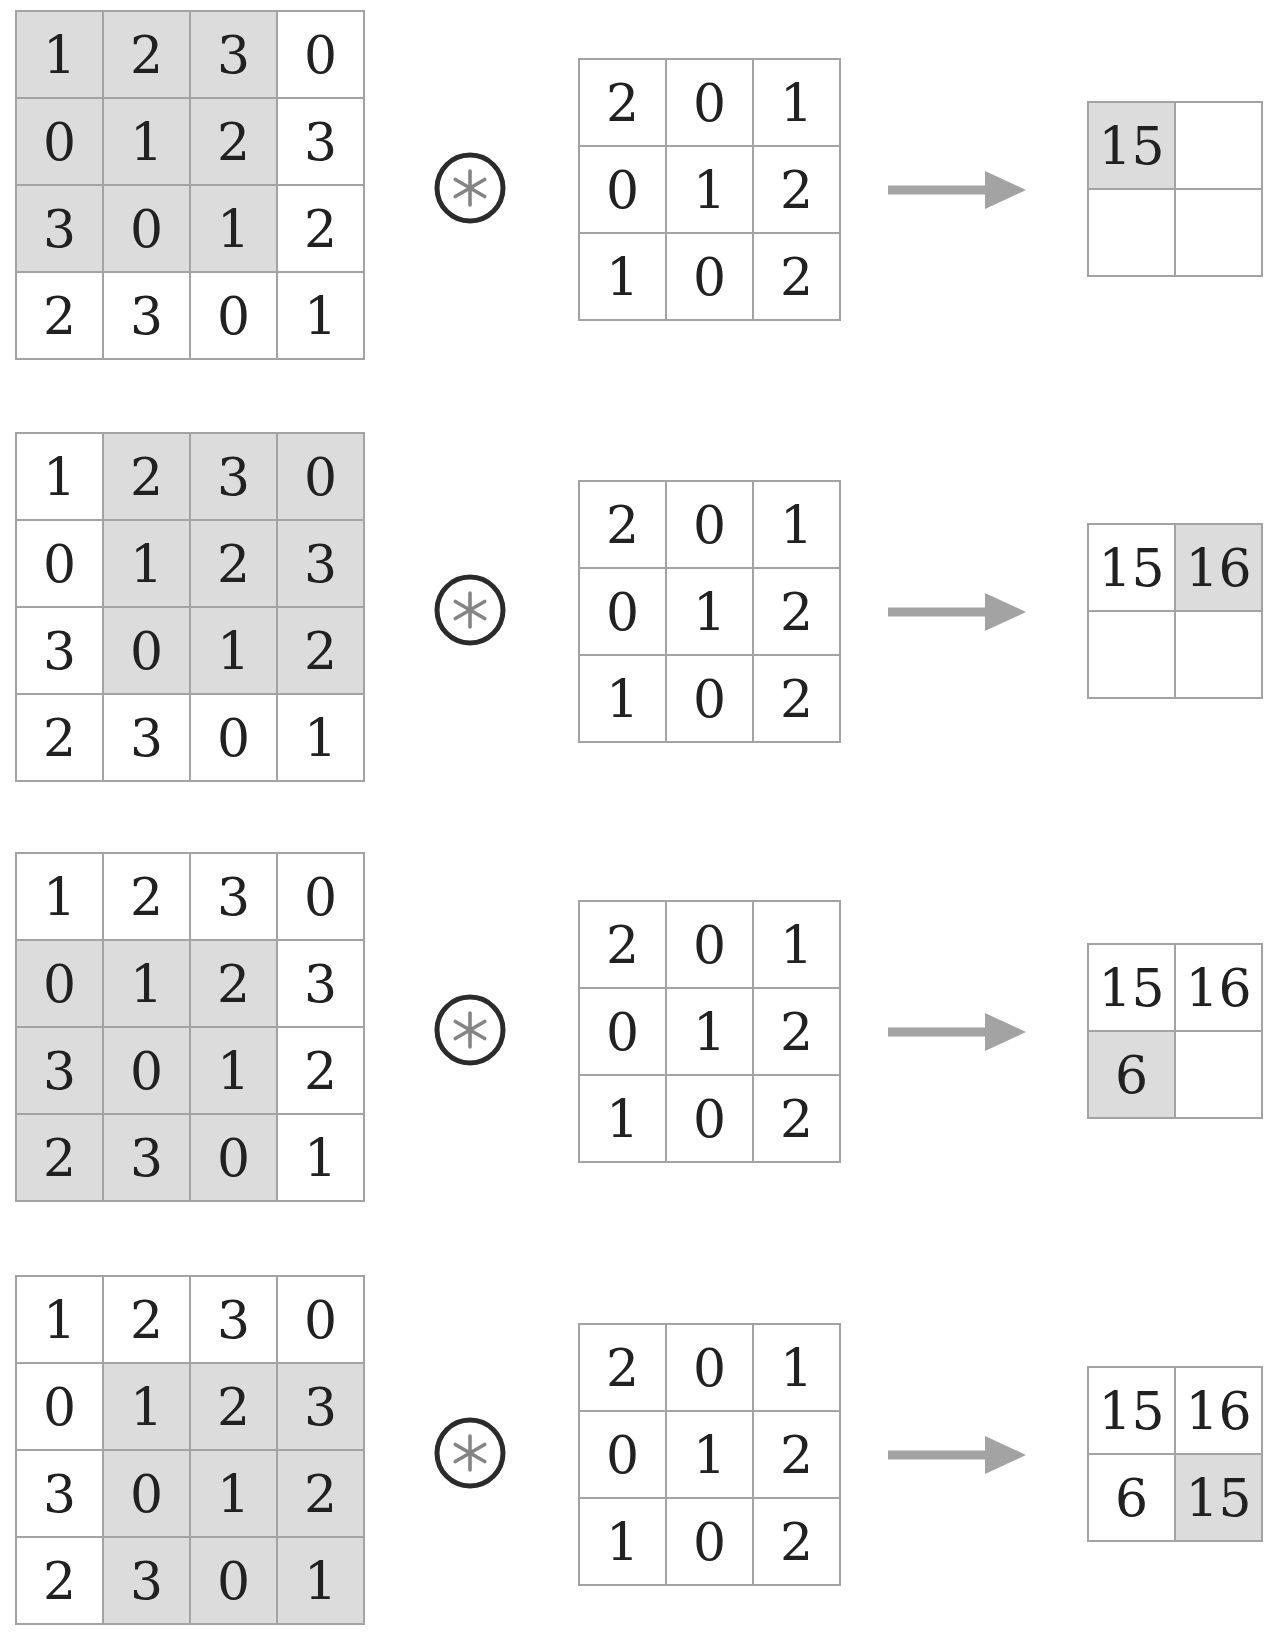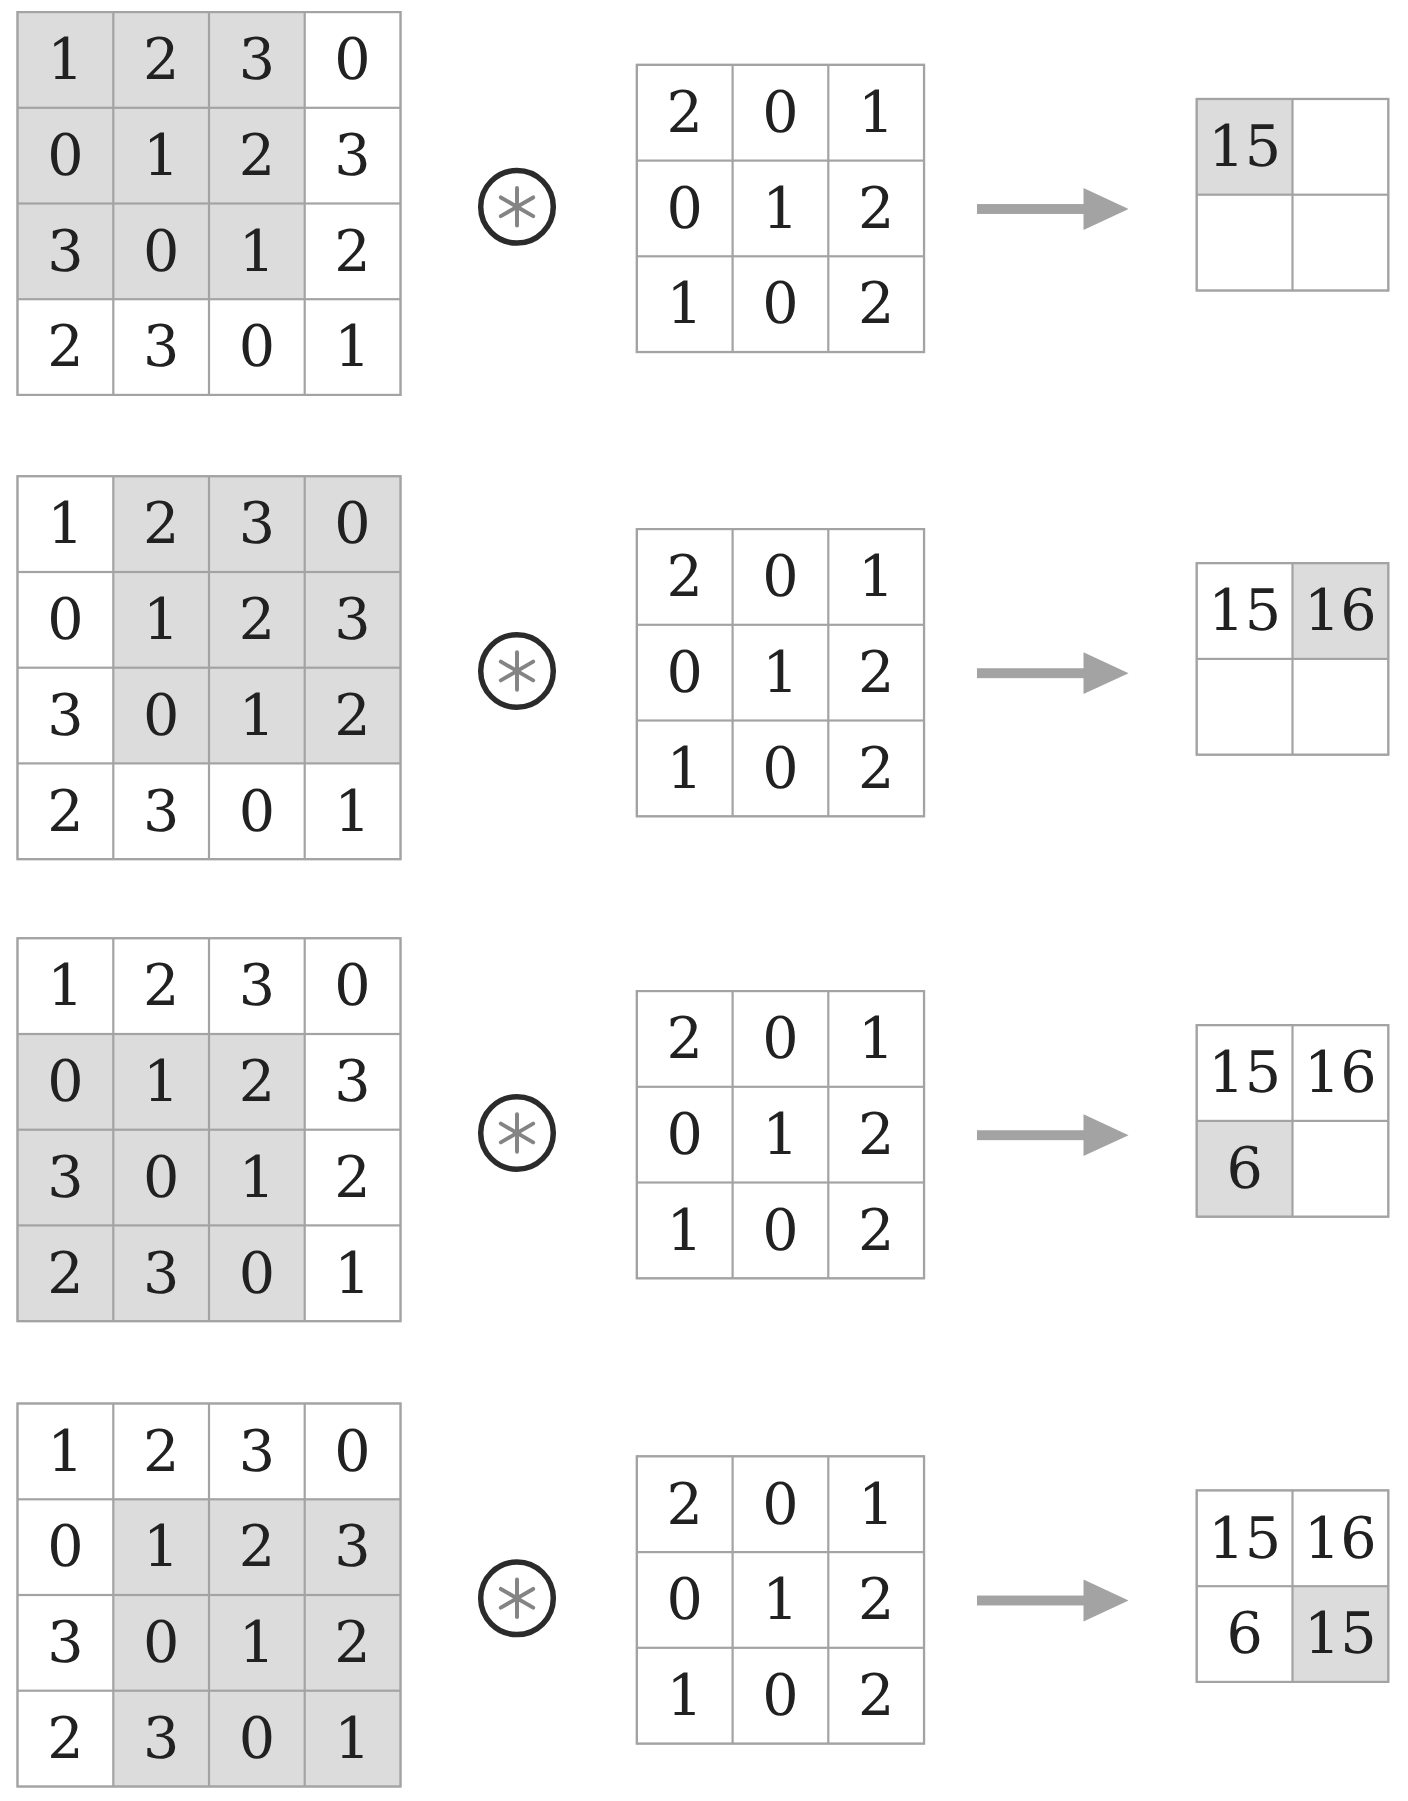--- a/index.html
+++ b/index.html
@@ -43,21 +43,21 @@
     justify-content: center;
     background: var(--cellbg);
     color: var(--digit);
     font-size: 52px;
     line-height: 1;
   }
   .cell.hl { background: var(--hl); }
 
   .input-grid  { left: 15px;  top: 0;    grid-template-columns: repeat(4, 85px); }
   .kernel-grid { left: 578px; top: 48px; grid-template-columns: repeat(3, 85px); }
-  .output-grid { left: 1087px;top: 79px; grid-template-columns: repeat(2, 85px); text-align: center; }
+  .output-grid { left: 1087px;top: 91px; grid-template-columns: repeat(2, 85px); text-align: center; }
 
   .op-badge { position: absolute; left: 432px; top: 140px; width: 76px; height: 76px; }
   .op-badge .op-ring { fill: none; stroke: var(--ring); stroke-width: 5; }
   .op-badge .op-star { stroke: var(--star); stroke-width: 3.6; stroke-linecap: round; }
 
   .arrow-icon { position: absolute; left: 888px; top: 158px; width: 138px; height: 44px; }
   .arrow-icon rect, .arrow-icon polygon { fill: var(--arrow); }
 </style>
 </head>
 <body>

